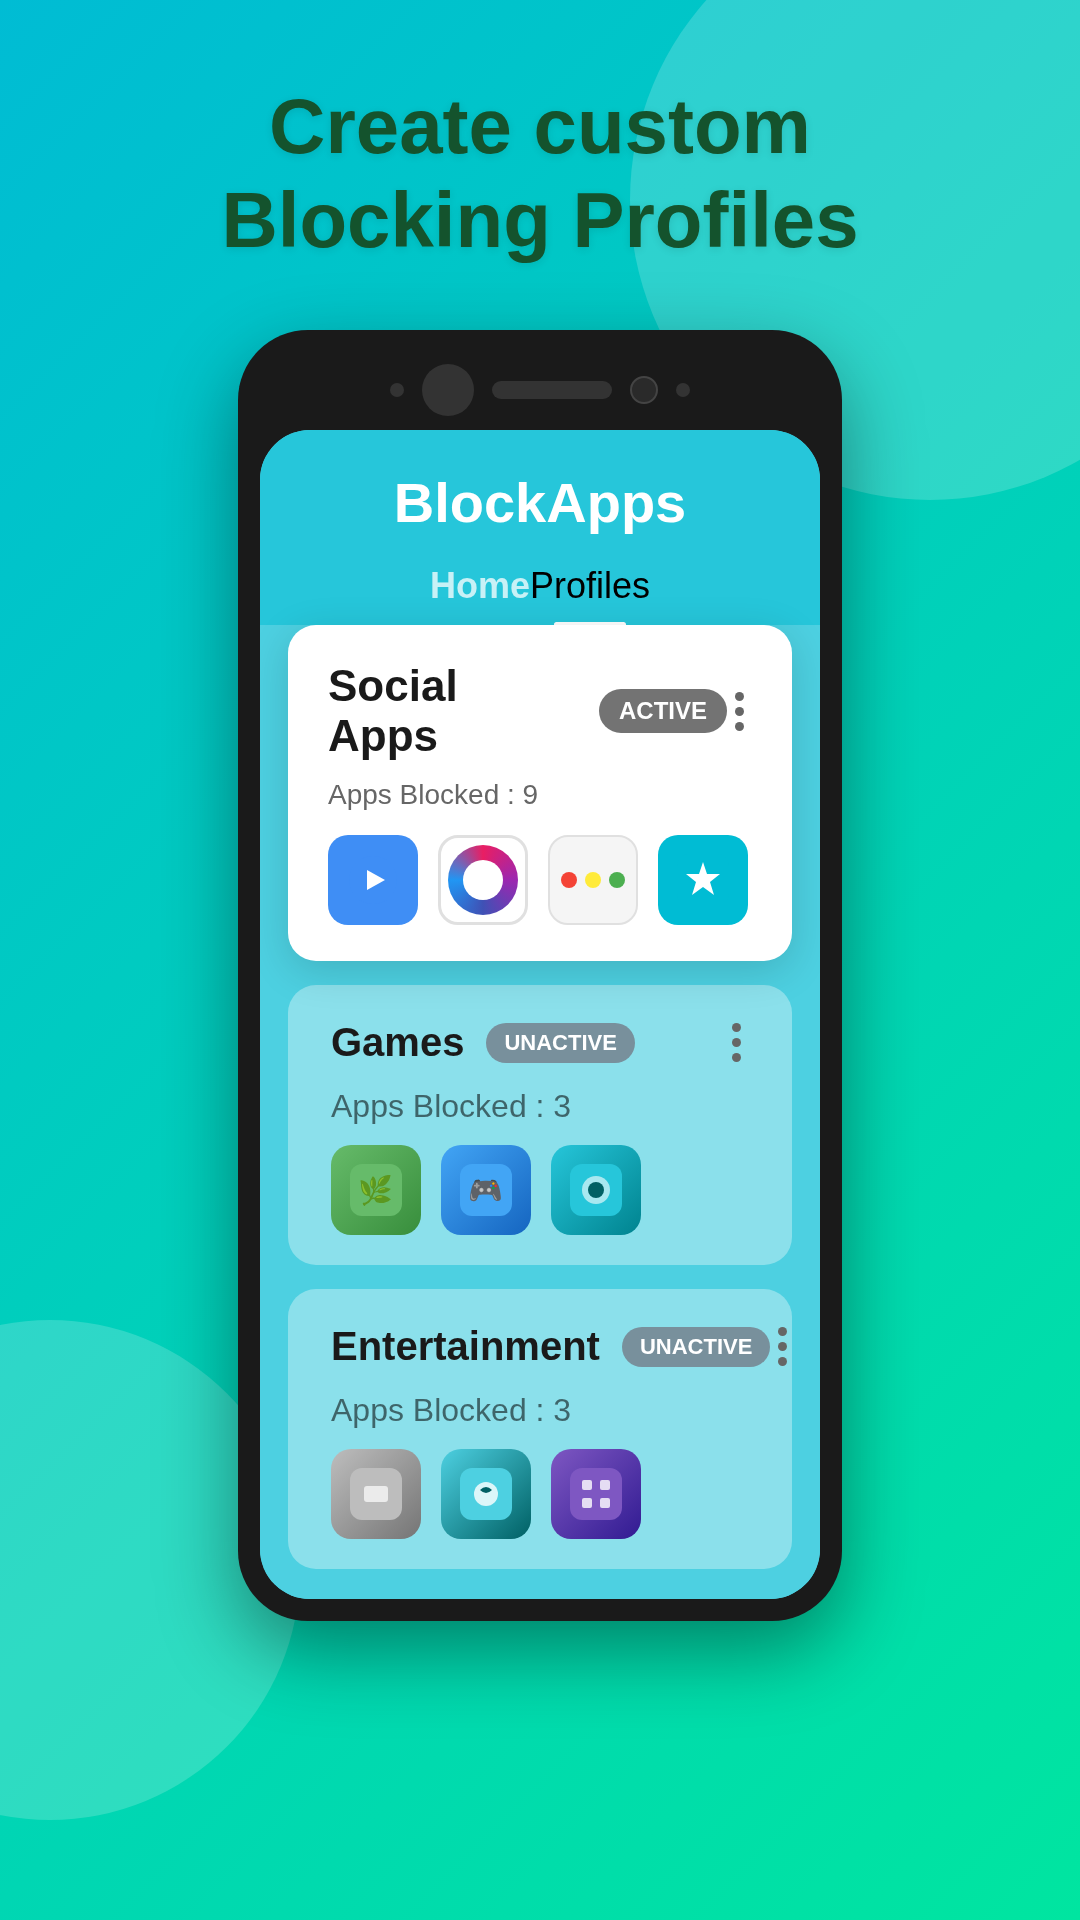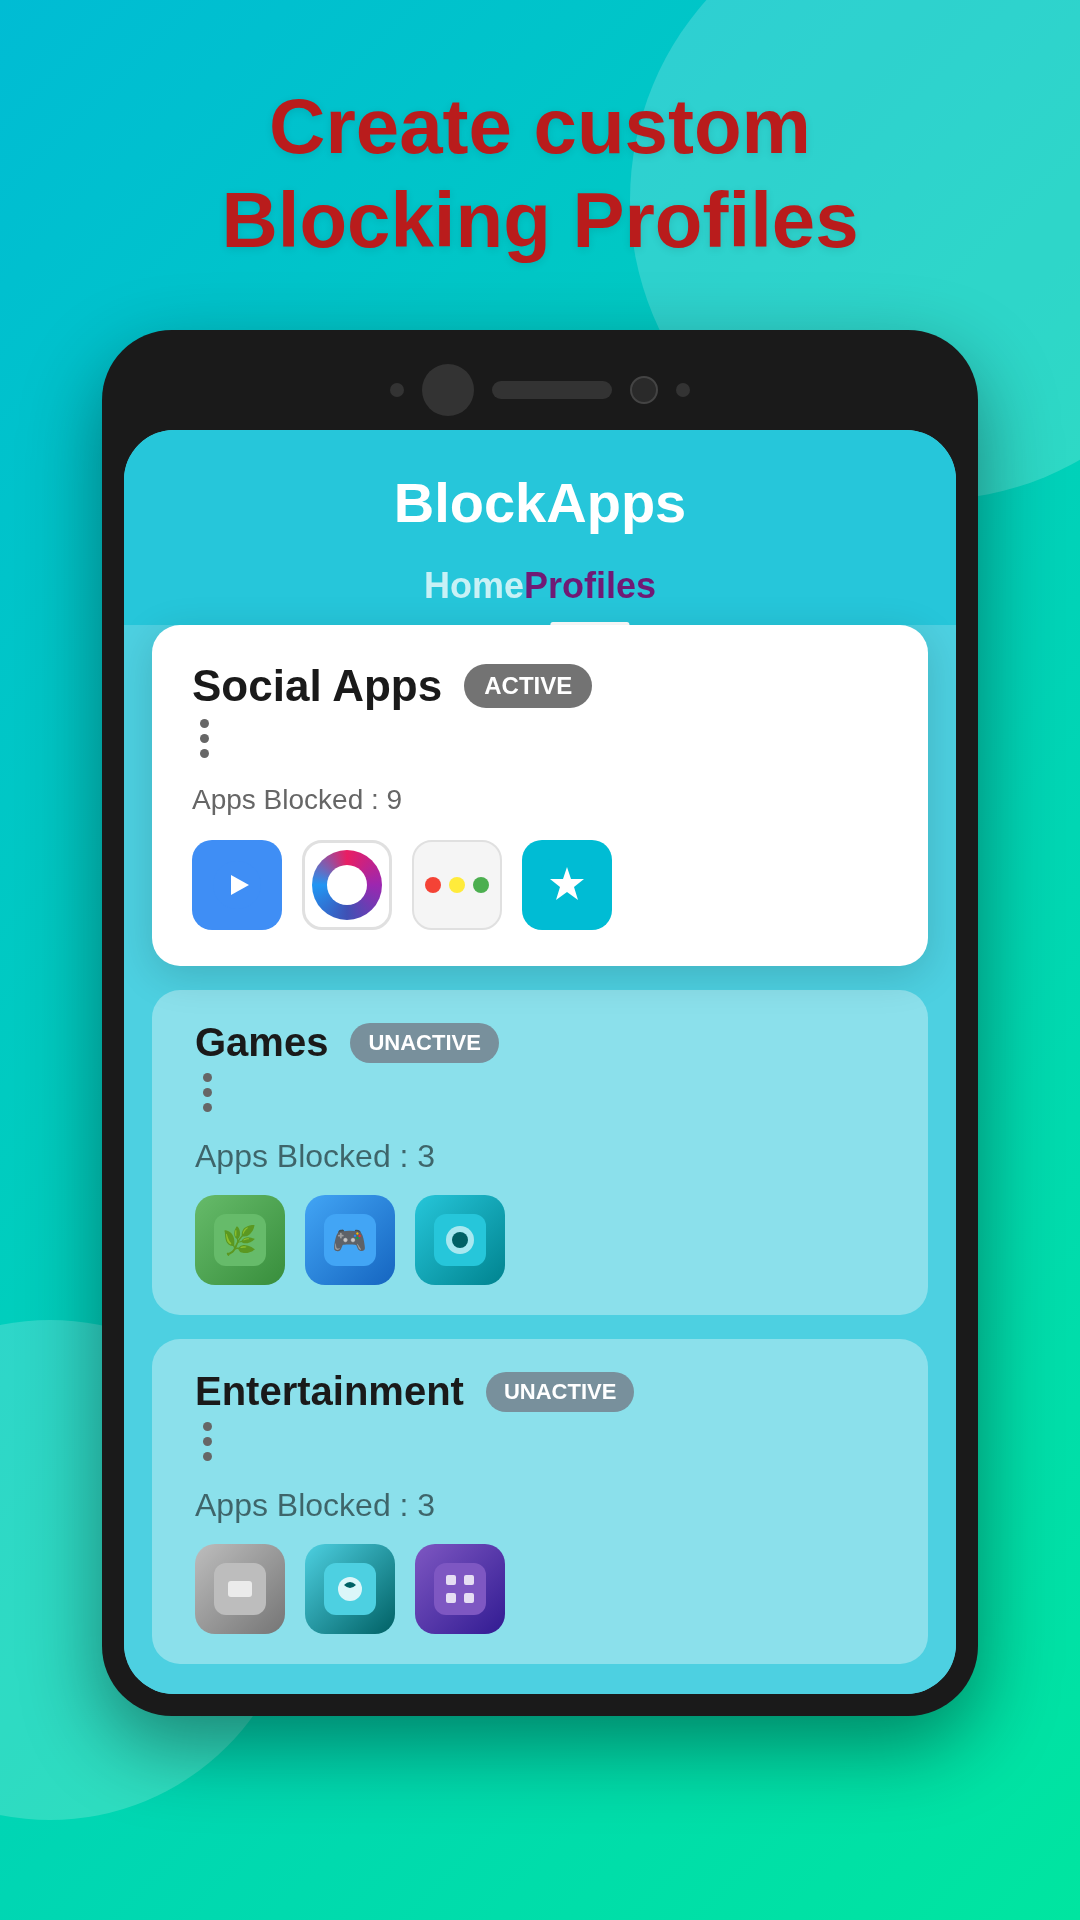--- a/index.html
+++ b/index.html
@@ -39,34 +39,34 @@
     .header-text {
       position: absolute;
       top: 80px;
       left: 0;
       right: 0;
       text-align: center;
       z-index: 2;
     }
 
     .header-text h1 {
-      color: #b91c1c;
+      color: #14532d;
       font-size: 78px;
       font-weight: 800;
       line-height: 1.2;
       text-shadow: 0 2px 8px rgba(0,0,0,0.1);
     }
 
     
     .phone-container {
       position: absolute;
       top: 330px;
       left: 50%;
       transform: translateX(-50%);
-      width: 876px;
+      width: 604px;
       z-index: 3;
     }
 
     .phone-outer {
       background: #1a1a1a;
       border-radius: 70px;
       padding: 22px;
       box-shadow: 0 30px 80px rgba(0,0,0,0.4);
       position: relative;
     }
@@ -138,22 +138,22 @@
     .nav-item {
       color: rgba(255,255,255,0.75);
       font-size: 36px;
       font-weight: 600;
       padding-bottom: 20px;
       cursor: pointer;
       position: relative;
     }
 
     .nav-item.active {
-      color: #701a75;
-      font-weight: 700;
+      color: #000000;
+      font-weight: 400;
     }
 
     .nav-item.active::after {
       content: '';
       position: absolute;
       bottom: 0;
       left: 50%;
       transform: translateX(-50%);
       width: 60%;
       height: 5px;
@@ -174,23 +174,22 @@
       padding: 36px 40px;
       margin-top: -2px;
       box-shadow: 0 10px 40px rgba(0,0,0,0.15);
       position: relative;
       z-index: 5;
     }
 
     .card-header-row {
       display: flex;
       justify-content: space-between;
-      align-items: flex-start;
+      align-items: center;
       margin-bottom: 18px;
-      flex-direction: column;
     }
 
     .card-title-area {
       display: flex;
       align-items: center;
       gap: 22px;
     }
 
     .card-title {
       font-size: 44px;

